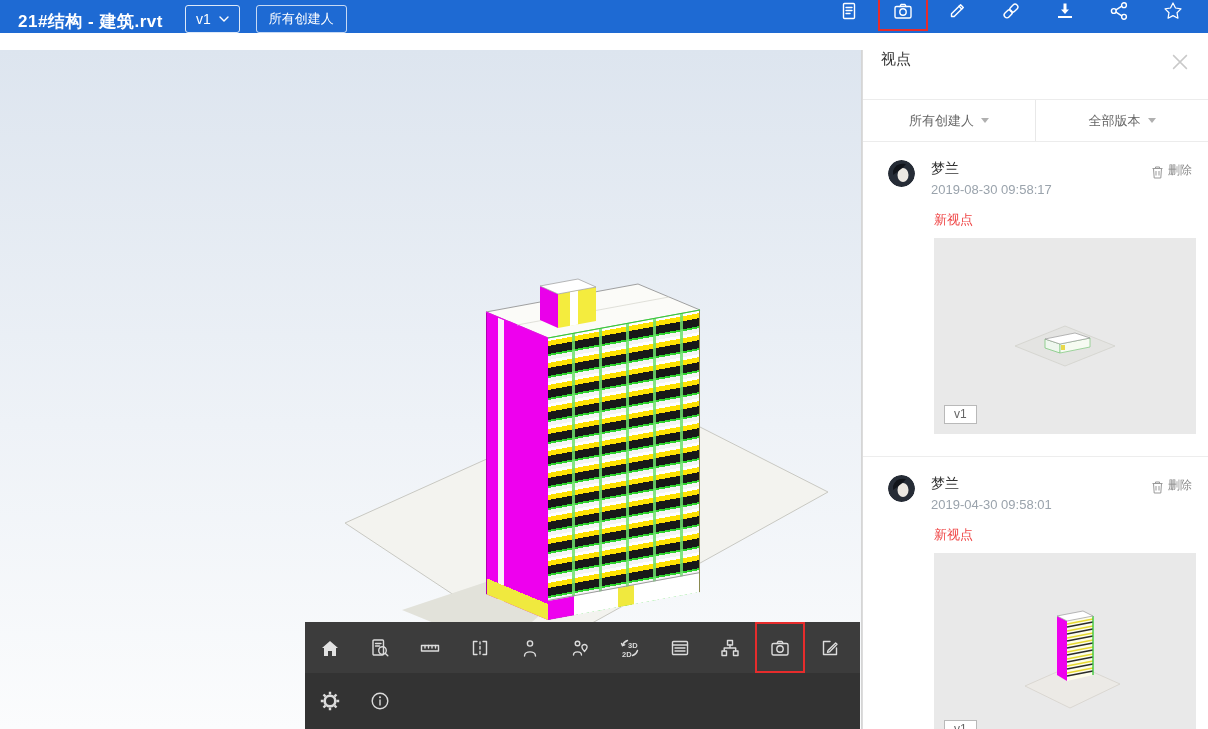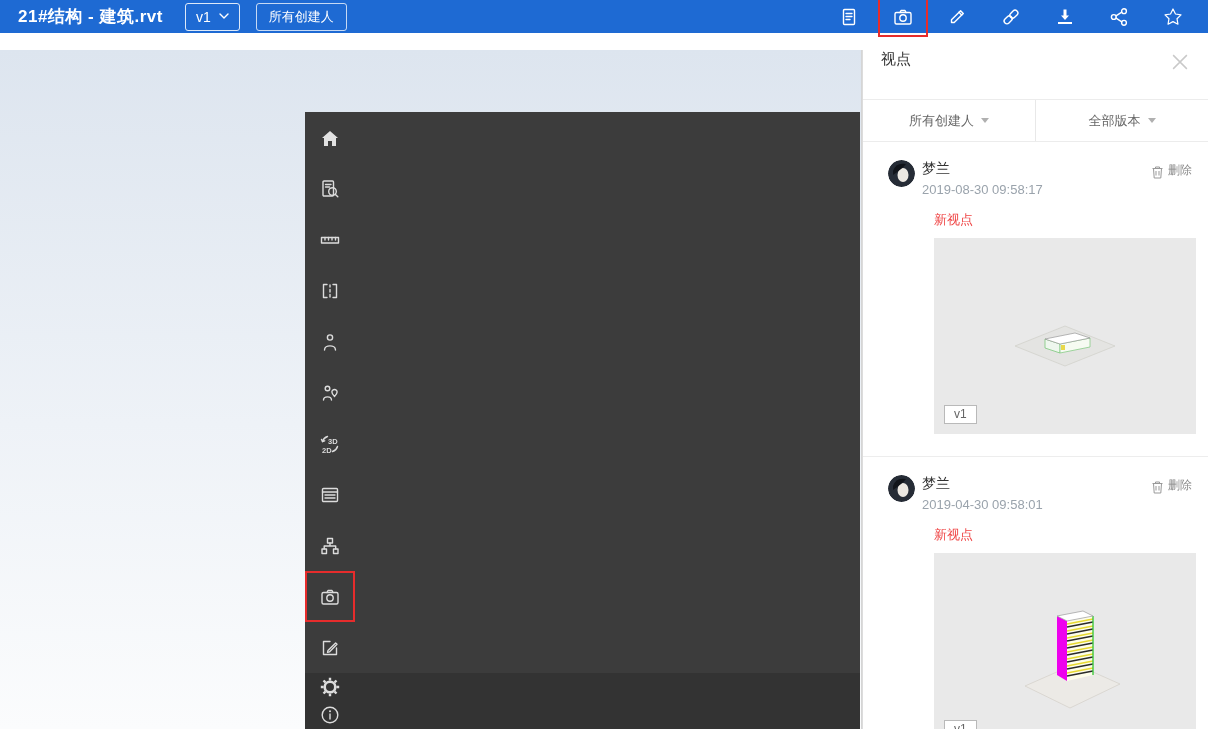--- a/index.html
+++ b/index.html
@@ -1,20 +1,20 @@
 <!DOCTYPE html>
 <html><head>
 <meta charset="utf-8">
 <style>
   * { margin:0; padding:0; box-sizing:border-box; }
   html,body { width:1208px; height:729px; overflow:hidden; font-family:"Liberation Sans","DejaVu Sans",sans-serif; background:#fff; }
   .app { position:relative; width:1208px; height:729px; }
 
   
-  .topbar { position:absolute; left:0; top:0; width:1208px; height:33px; background:#1e6ad3; display:flex; align-items:center; padding:0 8px 0 18px; }
+  .topbar { position:absolute; left:0; top:0; width:1208px; height:33px; background:#1e6ad3; display:flex; align-items:flex-end; padding:0 8px 0 18px; }
   .file-title { color:#fff; font-size:17px; font-weight:bold; letter-spacing:.5px; white-space:nowrap; }
   .version-select { margin-left:22px; height:28px; display:flex; align-items:center; gap:8px; padding:0 10px; border:1px solid rgba(255,255,255,.85); border-radius:3px; background:transparent; color:#fff; font-size:14px; cursor:pointer; }
   .upload-btn { margin-left:16px; height:28px; padding:0 12px; border:1px solid rgba(255,255,255,.75); border-radius:3px; background:transparent; color:#fff; font-size:13px; cursor:pointer; white-space:nowrap; }
   .topbar-actions { margin-left:auto; display:flex; align-items:center; }
   .tb-action { width:54px; height:44px; display:flex; align-items:center; justify-content:center; background:transparent; border:none; cursor:pointer; }
   .tb-action.hl { outline:2px solid #e62c2c; outline-offset:-4px; }
 
   
   .viewer { position:absolute; left:0; top:50px; width:862px; height:679px; overflow:hidden; background:linear-gradient(180deg,#dde5ef 0%,#eef2f7 55%,#fbfcfd 100%); border-right:1px solid #d5d5d5; }
   .scene-base, .scene-top { position:absolute; left:0; top:0; pointer-events:none; }
@@ -27,40 +27,40 @@
   .face-front { left:548px; top:288px; width:152px; height:282px; transform:skewY(-10.43deg);
     background-image:
       repeating-linear-gradient(90deg, rgba(0,0,0,0) 0 24px, rgba(110,225,110,.85) 24px 27px),
       repeating-linear-gradient(180deg,#ffffff 0 3px,#ffe203 3px 8px,#181818 8px 16px,#30d230 16px 18px,#f4f4f4 18px 22px);
     border-right:1px solid #8a8a50; }
   .podium { position:absolute; left:0; right:0; bottom:0; height:20px; border-top:1px solid #9a9a9a;
     background:linear-gradient(90deg,#ee00ee 0 26px,#ffffff 26px 70px,#f0e93e 70px 86px,#ffffff 86px); }
 
   
   .viewer-toolbar { position:absolute; left:305px; bottom:0; width:555px; }
-  .vtb-row { display:flex; background:#3c3c3c;flex-direction:column; }
+  .vtb-row { display:flex; background:#3c3c3c; }
   .vtb-row2 { background:#333333; height:56px; }
   .vtb-btn { width:50px; height:51px; display:flex; align-items:center; justify-content:center; background:transparent; border:none; cursor:pointer; }
   .vtb-row2 .vtb-btn { height:56px; }
   .vtb-btn.hl { outline:2px solid #e62c2c; outline-offset:-2px; }
 
   
   .panel { position:absolute; left:862px; top:50px; width:346px; height:679px; background:#fff; border-left:1px solid #dcdcdc; overflow:hidden; }
   .panel-header { height:50px; display:flex; align-items:flex-start; padding:0 16px 0 18px; border-bottom:1px solid #ececec; }
   .panel-title { font-size:15px; color:#333; }
   .panel-close { margin-left:auto; background:none; border:none; cursor:pointer; display:flex; padding:4px; }
   .panel-filters { height:42px; display:flex; border-bottom:1px solid #ececec; }
   .pf-cell { flex:1; display:flex; align-items:center; justify-content:center; gap:7px; font-size:13px; color:#666; background:none; border:none; cursor:pointer; }
   .pf-cell + .pf-cell { border-left:1px solid #e8e8e8; }
   .caret { width:0; height:0; border-left:4px solid transparent; border-right:4px solid transparent; border-top:5px solid #b0b0b0; }
 
   .vp-card { padding:18px 16px 22px 25px; border-bottom:1px solid #ededed; }
   .vp-head { display:flex; align-items:flex-start; }
   .avatar { width:27px; height:27px; border-radius:50%; overflow:hidden; flex:none; }
-  .vp-meta { margin-left:7px; }
+  .vp-meta { margin-left:16px; }
   .vp-author { font-size:14px; color:#333; }
   .vp-time { font-size:13px; color:#9aa3ac; margin-top:4px; }
   .vp-delete { margin-left:auto; display:flex; align-items:flex-end; gap:4px; background:none; border:none; color:#8a8a8a; font-size:12px; cursor:pointer; padding-top:2px; }
   .vp-label { margin:14px 0 9px 46px; font-size:13px; color:#ef4444; }
   .vp-thumb { margin-left:46px; width:262px; height:196px; background:#e9e9e9; position:relative; display:flex; align-items:center; justify-content:center; cursor:pointer; }
   .vp-badge { position:absolute; left:10px; bottom:10px; background:#fff; border:1px solid #b9b9b9; font-size:12px; color:#666; padding:1px 9px; line-height:15px; }
 
   svg { display:block; }
   .icw { stroke:#fff; stroke-width:1.4; fill:none; stroke-linecap:round; stroke-linejoin:round; }
   .icg { stroke:#dcdcdc; stroke-width:1.4; fill:none; stroke-linecap:round; stroke-linejoin:round; }

